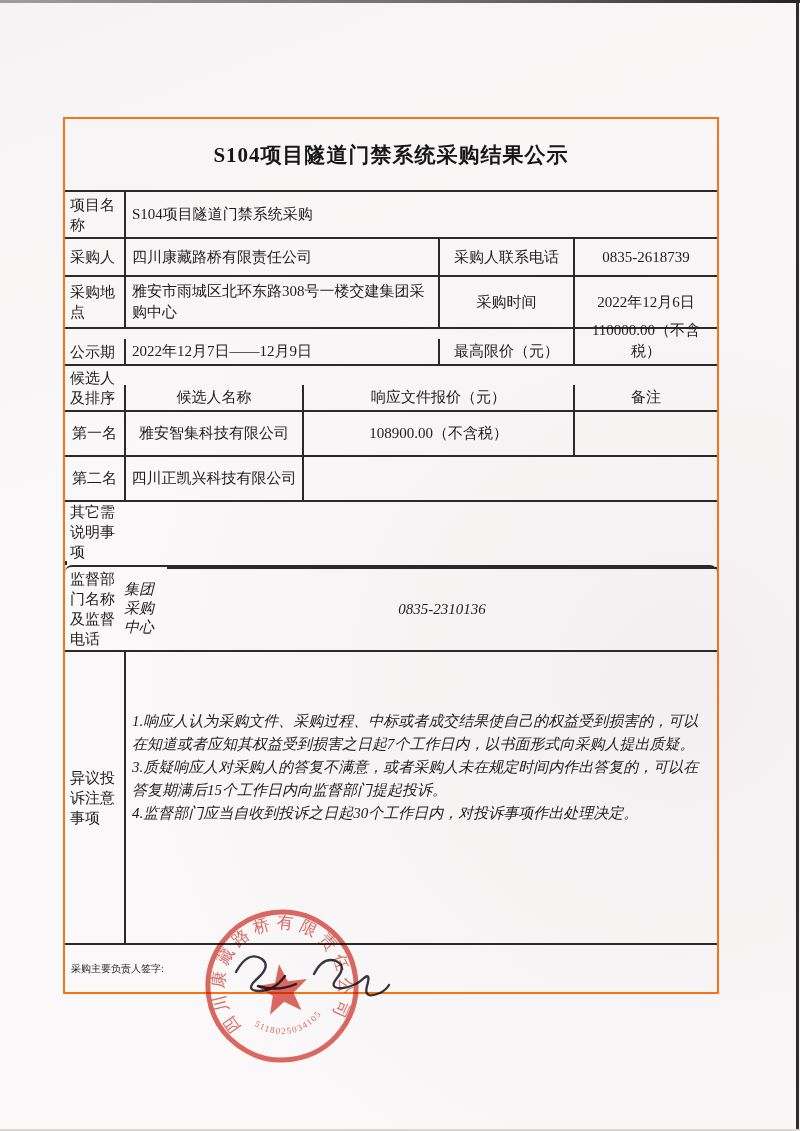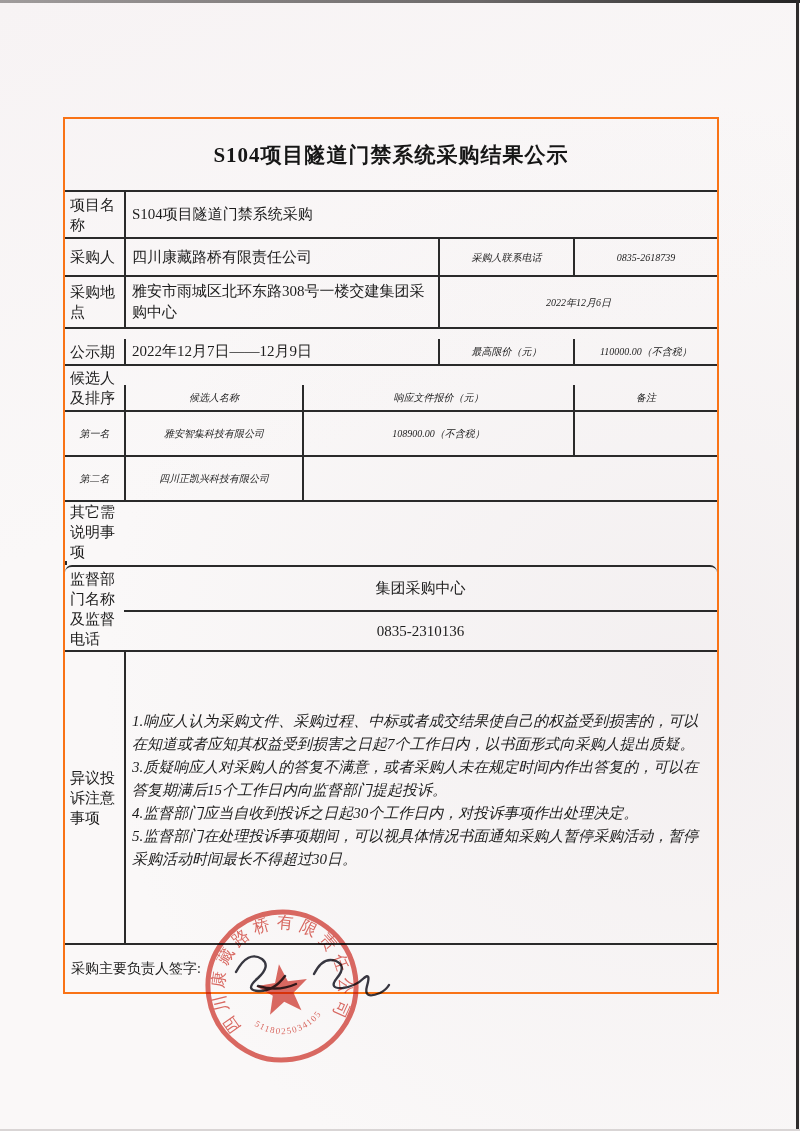--- a/index.html
+++ b/index.html
@@ -25,47 +25,47 @@
     position:absolute;left:63px;top:117px;width:656px;
     border:2px solid #f97316;box-sizing:border-box;
     background:transparent;
   }
   .row{display:flex;border-top:2px solid #2a2a2a;box-sizing:border-box;}
   .row:first-child{border-top:none;}
   .cell{box-sizing:border-box;display:flex;align-items:center;overflow:hidden;}
   .cell + .cell{border-left:2px solid #2a2a2a;}
   .lab{width:59px;padding:2px 3px 2px 5px;font-size:15px;line-height:20px;word-break:break-all;}
   .c-left{padding:2px 4px 2px 6px;font-size:15px;line-height:21px;}
-  .c-center{justify-content:center;text-align:center;font-size:10px;line-height:21px;padding:2px 2px;font-style:italic;}
+  .c-center{justify-content:center;text-align:center;font-size:15px;line-height:21px;padding:2px 2px;}
   .w-main{width:314px;}
   .w-field{width:135px;}
   .w-cname{width:178px;}
   .w-cprice{width:271px;}
   .flex1{flex:1;}
   
   .r-title{height:71px;justify-content:center;align-items:center;display:flex;}
   .title-text{font-size:21px;font-weight:bold;letter-spacing:1px;color:#161616;}
   .r-project{height:47px;}
   .r-purchaser{height:38px;}
   .r-location{height:52px;}
   .r-publicity{height:37px;align-items:flex-end;}
   .r-chead{height:46px;align-items:flex-end;}
   .r-cand{height:45px;}
   .r-other{height:65px;flex-direction:column;}
   .r-superv{height:85px;border-radius:7px;}
-  .sub-col{flex:1;display:flex;flex-direction:column;}
+  .sub-col{flex:1;display:flex;font-style:italic;}
   .sub-row{flex:1;display:flex;align-items:center;justify-content:center;font-size:15px;}
   .sub-row + .sub-row{border-top:2px solid #2a2a2a;}
   .sub-top{flex:0 0 43px;}
   .r-objection{height:293px;}
   .obj-content{flex:1;display:block;padding:58px 6px 6px 6px;font-size:15px;line-height:23px;
     align-items:flex-start;}
   .obj-item{margin:0;font-style:italic;}
   .r-sign{height:49px;}
-  .sign-cell{flex:1;padding-left:6px;font-size:14px;}
+  .sign-cell{flex:1;padding-left:6px;font-size:10px;}
   
   .seal-wrap{position:absolute;left:200px;top:904px;width:164px;height:164px;
     transform:rotate(-8deg);mix-blend-mode:multiply;opacity:.88;}
   .sig-wrap{position:absolute;left:222px;top:942px;width:210px;height:62px;mix-blend-mode:multiply;}
 </style>
 </head>
 <body>
 
 <div class="scan">
   <div class="paper-shade"></div>
@@ -87,20 +87,21 @@
     <div class="row r-purchaser">
       <div class="cell lab">采购人</div>
       <div class="cell c-left w-main">四川康藏路桥有限责任公司</div>
       <div class="cell c-center w-field">采购人联系电话</div>
       <div class="cell c-center flex1">0835-2618739</div>
     </div>
 
     <div class="row r-location">
       <div class="cell lab">采购地点</div>
       <div class="cell c-left w-main">雅安市雨城区北环东路308号一楼交建集团采购中心</div>
+      <div class="cell c-center w-field">采购时间</div>
       <div class="cell c-center flex1">2022年12月6日</div>
     </div>
 
     <div class="row r-publicity">
       <div class="cell lab">公示期</div>
       <div class="cell c-left w-main">2022年12月7日——12月9日</div>
       <div class="cell c-center w-field">最高限价（元）</div>
       <div class="cell c-center flex1">110000.00（不含税）</div>
     </div>
 
@@ -136,21 +137,20 @@
         <div class="sub-row">0835-2310136</div>
       </div>
     </div>
 
     <div class="row r-objection">
       <div class="cell lab">异议投诉注意事项</div>
       <div class="cell obj-content">
         <p class="obj-item">1.响应人认为采购文件、采购过程、中标或者成交结果使自己的权益受到损害的，可以在知道或者应知其权益受到损害之日起7个工作日内，以书面形式向采购人提出质疑。</p>
         <p class="obj-item">3.质疑响应人对采购人的答复不满意，或者采购人未在规定时间内作出答复的，可以在答复期满后15个工作日内向监督部门提起投诉。</p>
         <p class="obj-item">4.监督部门应当自收到投诉之日起30个工作日内，对投诉事项作出处理决定。</p>
-        <p class="obj-item">5.监督部门在处理投诉事项期间，可以视具体情况书面通知采购人暂停采购活动，暂停采购活动时间最长不得超过30日。</p>
       </div>
     </div>
 
     <div class="row r-sign">
       <div class="cell sign-cell">采购主要负责人签字:</div>
     </div>
   </div>
 
   <div class="sig-wrap">
     <svg width="210" height="62" viewBox="0 0 210 62">

